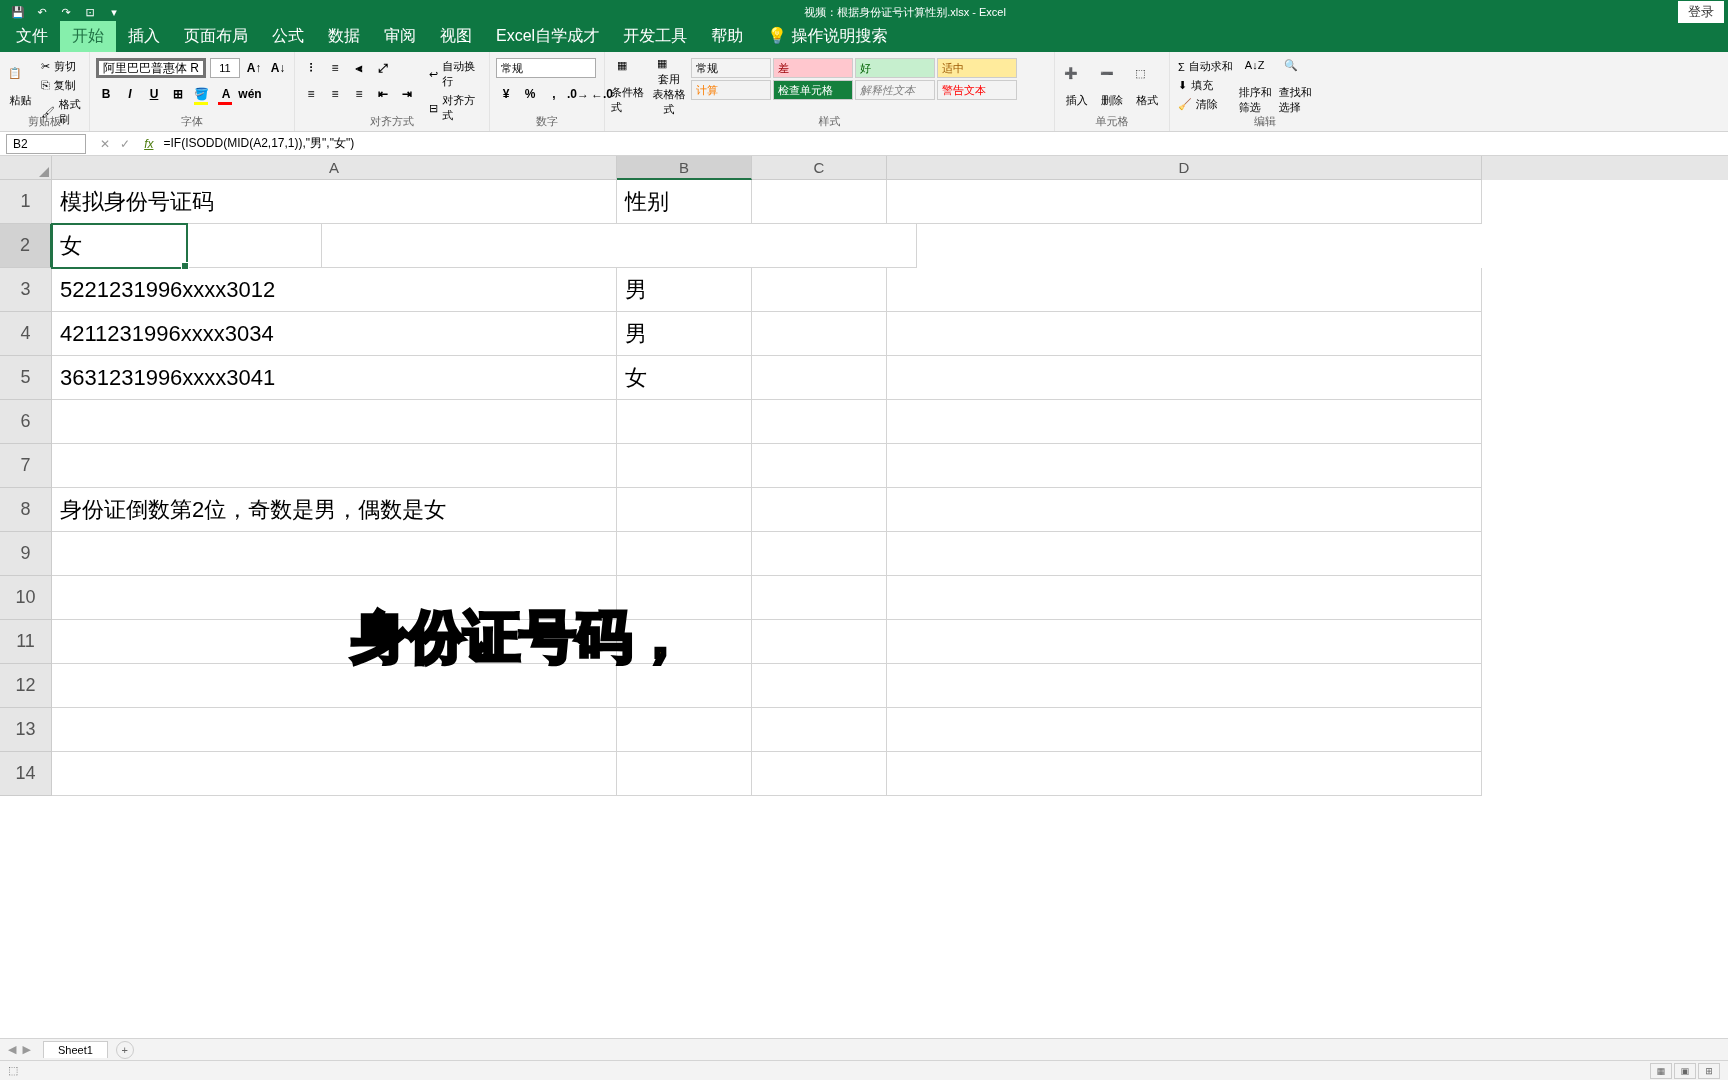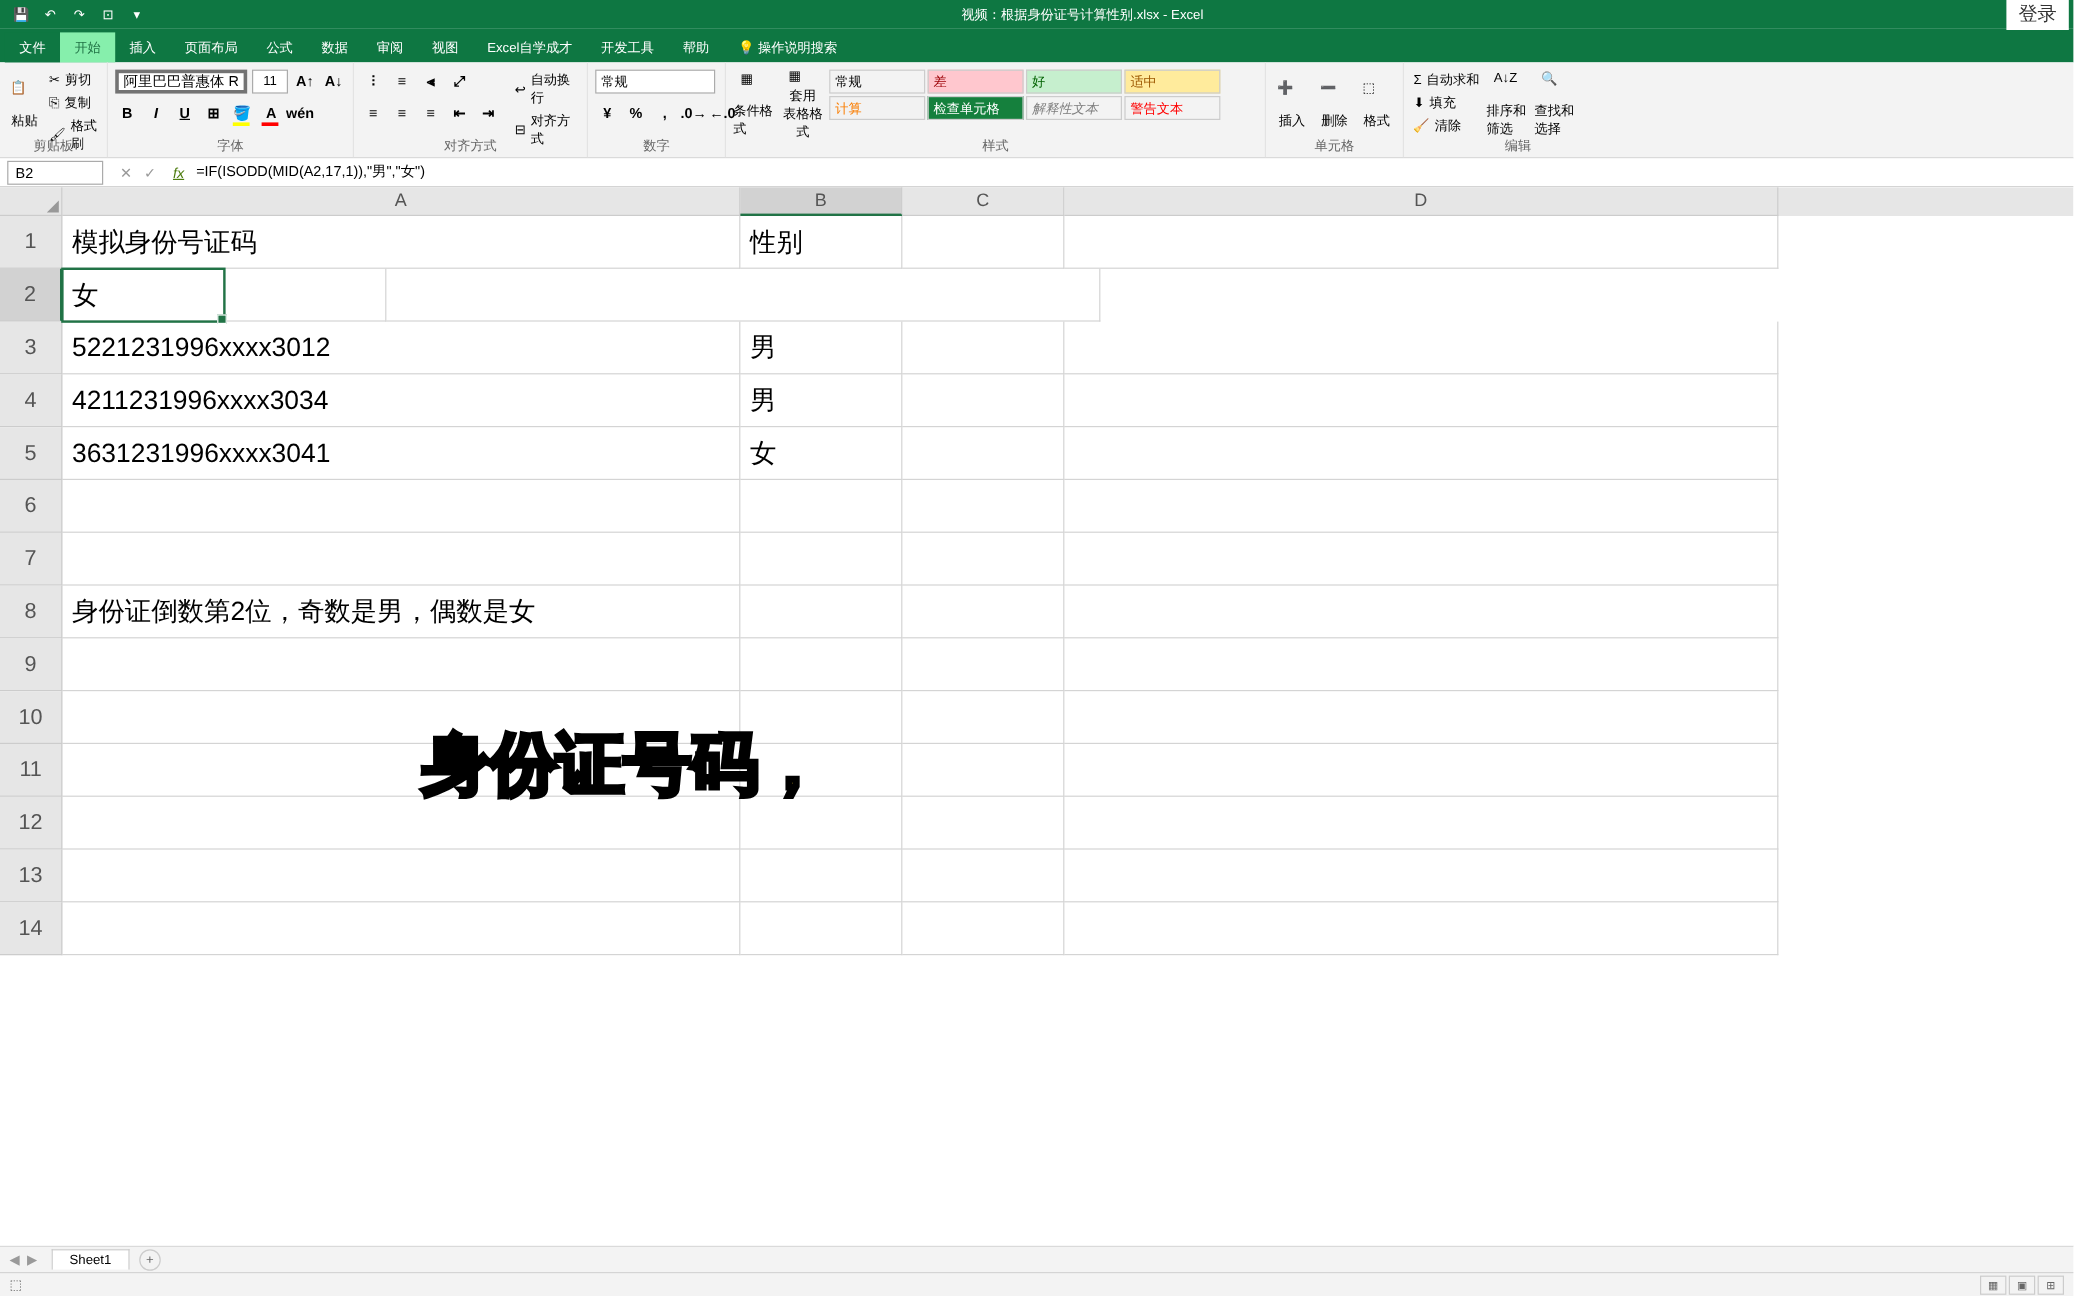--- a/index.html
+++ b/index.html
@@ -1,23 +1,23 @@
 <!DOCTYPE html>
 <html><head>
 <meta charset="utf-8">
 <style>
 * { margin: 0; padding: 0; box-sizing: border-box; font-family: "Microsoft YaHei", sans-serif; }
 body { background: #fff; font-size: 12px; overflow: hidden; }
 .titlebar { background: #0e7742; height: 24px; display: flex; align-items: center; color: #fff; }
 .qat { display: flex; align-items: center; gap: 4px; padding: 0 8px; }
 .qat-btn { width: 20px; height: 20px; display: flex; align-items: center; justify-content: center; font-size: 11px; cursor: pointer; }
 .title-center { flex: 1; text-align: center; font-size: 11px; }
-.login-btn { background: #fff; color: #333; padding: 2px 10px; margin-right: 4px; font-size: 16px; }
+.login-btn { background: #fff; color: #333; padding: 2px 10px; margin-right: 4px; font-size: 13px; }
 .tabs { background: #0e7742; height: 28px; display: flex; align-items: flex-end; padding-left: 4px; }
-.tab { padding: 5px 12px; color: #fff; font-size: 11px; cursor: pointer; }
+.tab { padding: 5px 12px; color: #fff; font-size: 16px; cursor: pointer; }
 .tab.active { background: #86efac; color: #217346; }
 .tab.file { background: #0e7742; color: #fff; }
 .ribbon { background: #f3f3f3; height: 80px; border-bottom: 1px solid #d4d4d4; display: flex; }
 .ribbon-group { border-right: 1px solid #e3e3e3; padding: 2px 6px; display: flex; flex-direction: column; position: relative; }
 .ribbon-label { text-align: center; font-size: 11px; color: #666; position: absolute; bottom: 2px; left: 0; right: 0; }
 .rg-content { flex: 1; display: flex; align-items: flex-start; gap: 4px; padding-top: 4px; }
 .big-btn { width: 36px; height: 58px; display: flex; flex-direction: column; align-items: center; justify-content: center; font-size: 11px; }
 .big-btn .ico { width: 24px; height: 24px; margin-bottom: 2px; }
 .small-btns { display: flex; flex-direction: column; gap: 2px; font-size: 11px; }
 .small-btn { display: flex; align-items: center; gap: 4px; cursor: pointer; padding: 1px 2px; }

